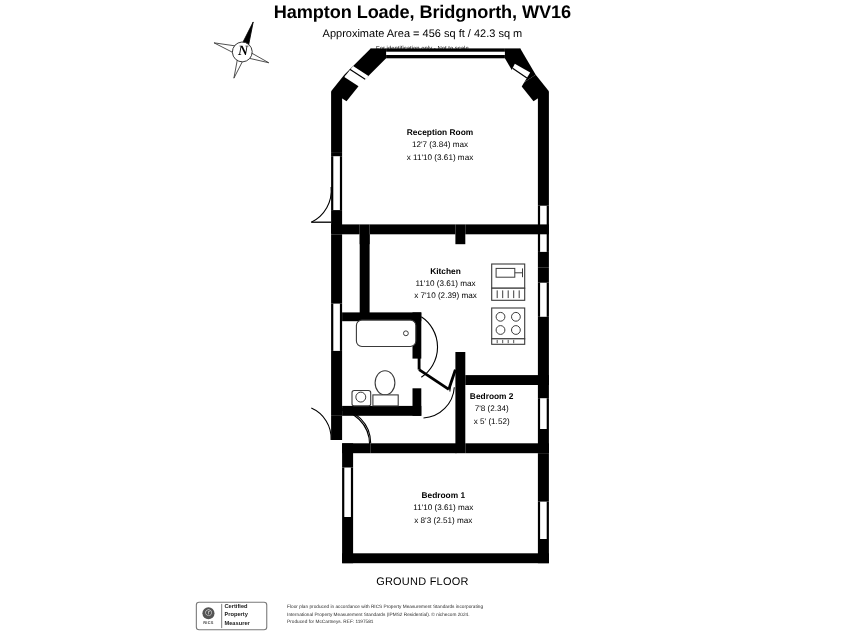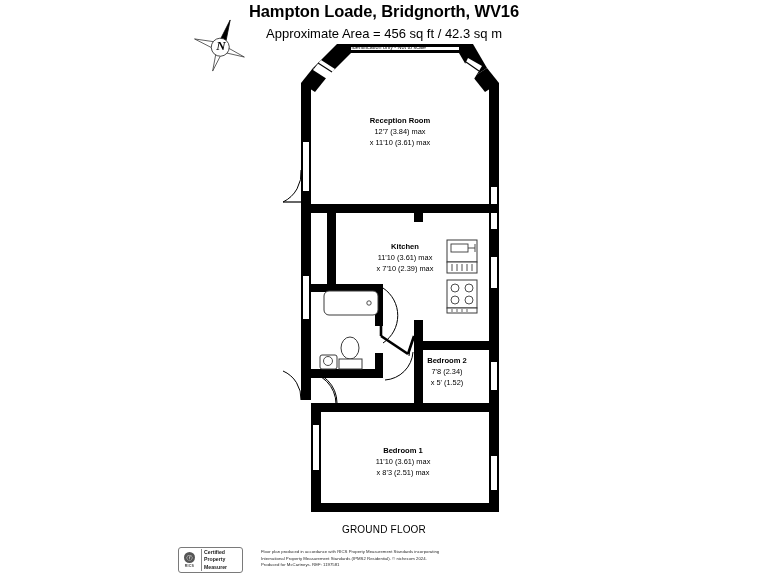--- a/index.html
+++ b/index.html
@@ -12,21 +12,21 @@
     position:relative;
   }
   #root{position:relative;width:768px;height:576px;}
 
   
   .hdr{position:absolute;left:0;right:0;top:0;text-align:center;}
   .hdr-title{
     font-size:16.5px;font-weight:bold;letter-spacing:-0.1px;
     line-height:1;padding-top:3px;
   }
-  .hdr-area{font-size:13px;line-height:1;padding-top:7px;text-align:center;}
+  .hdr-area{font-size:10px;line-height:1;padding-top:7px;text-align:center;}
   .hdr-note{font-size:5.4px;line-height:1;padding-top:5px;color:#111;}
 
   
   .compass{position:absolute;left:190px;top:14px;width:60px;height:60px;}
 
   
   .plan{position:absolute;left:0;top:0;width:768px;height:576px;}
 
   
   .floor-label{

